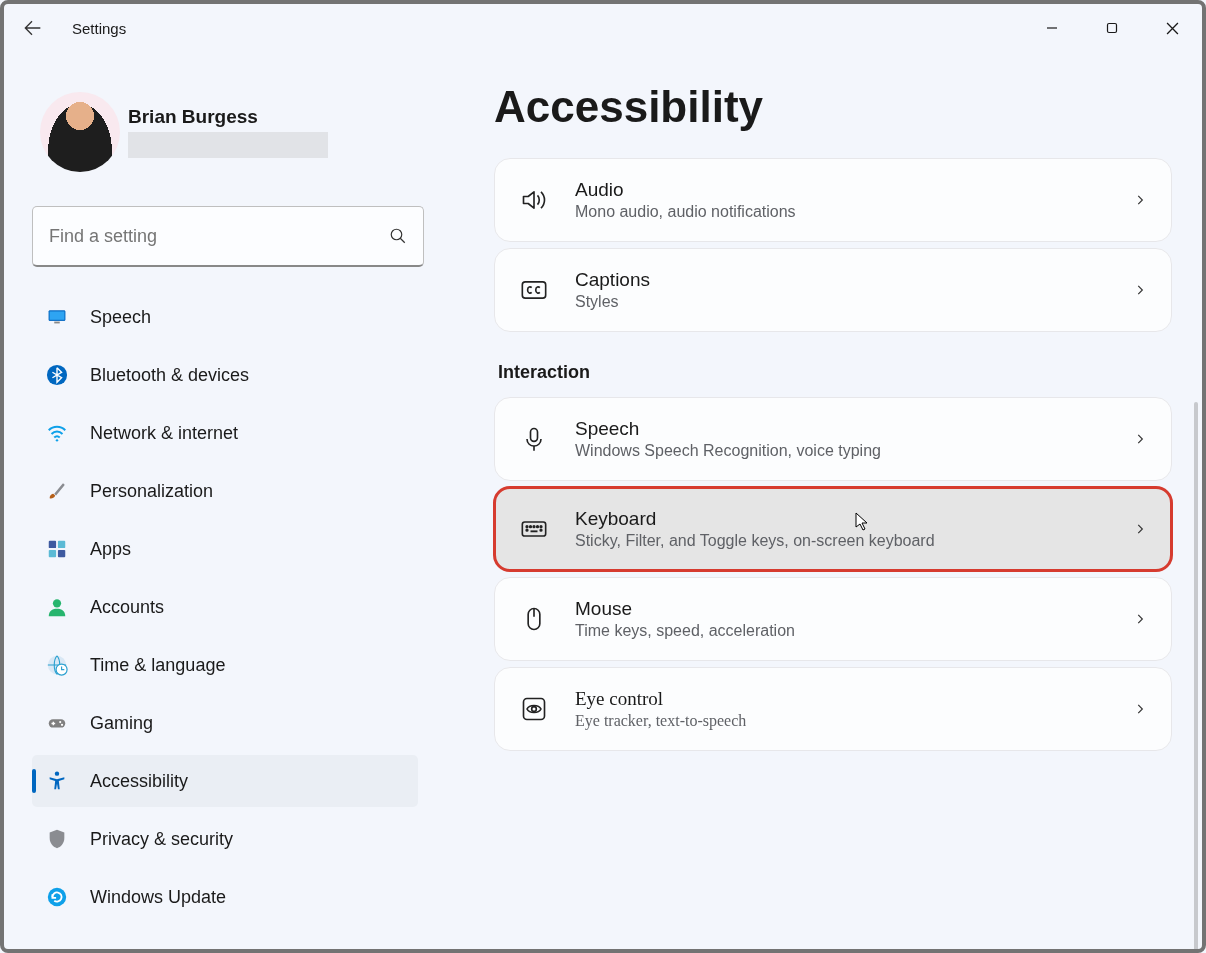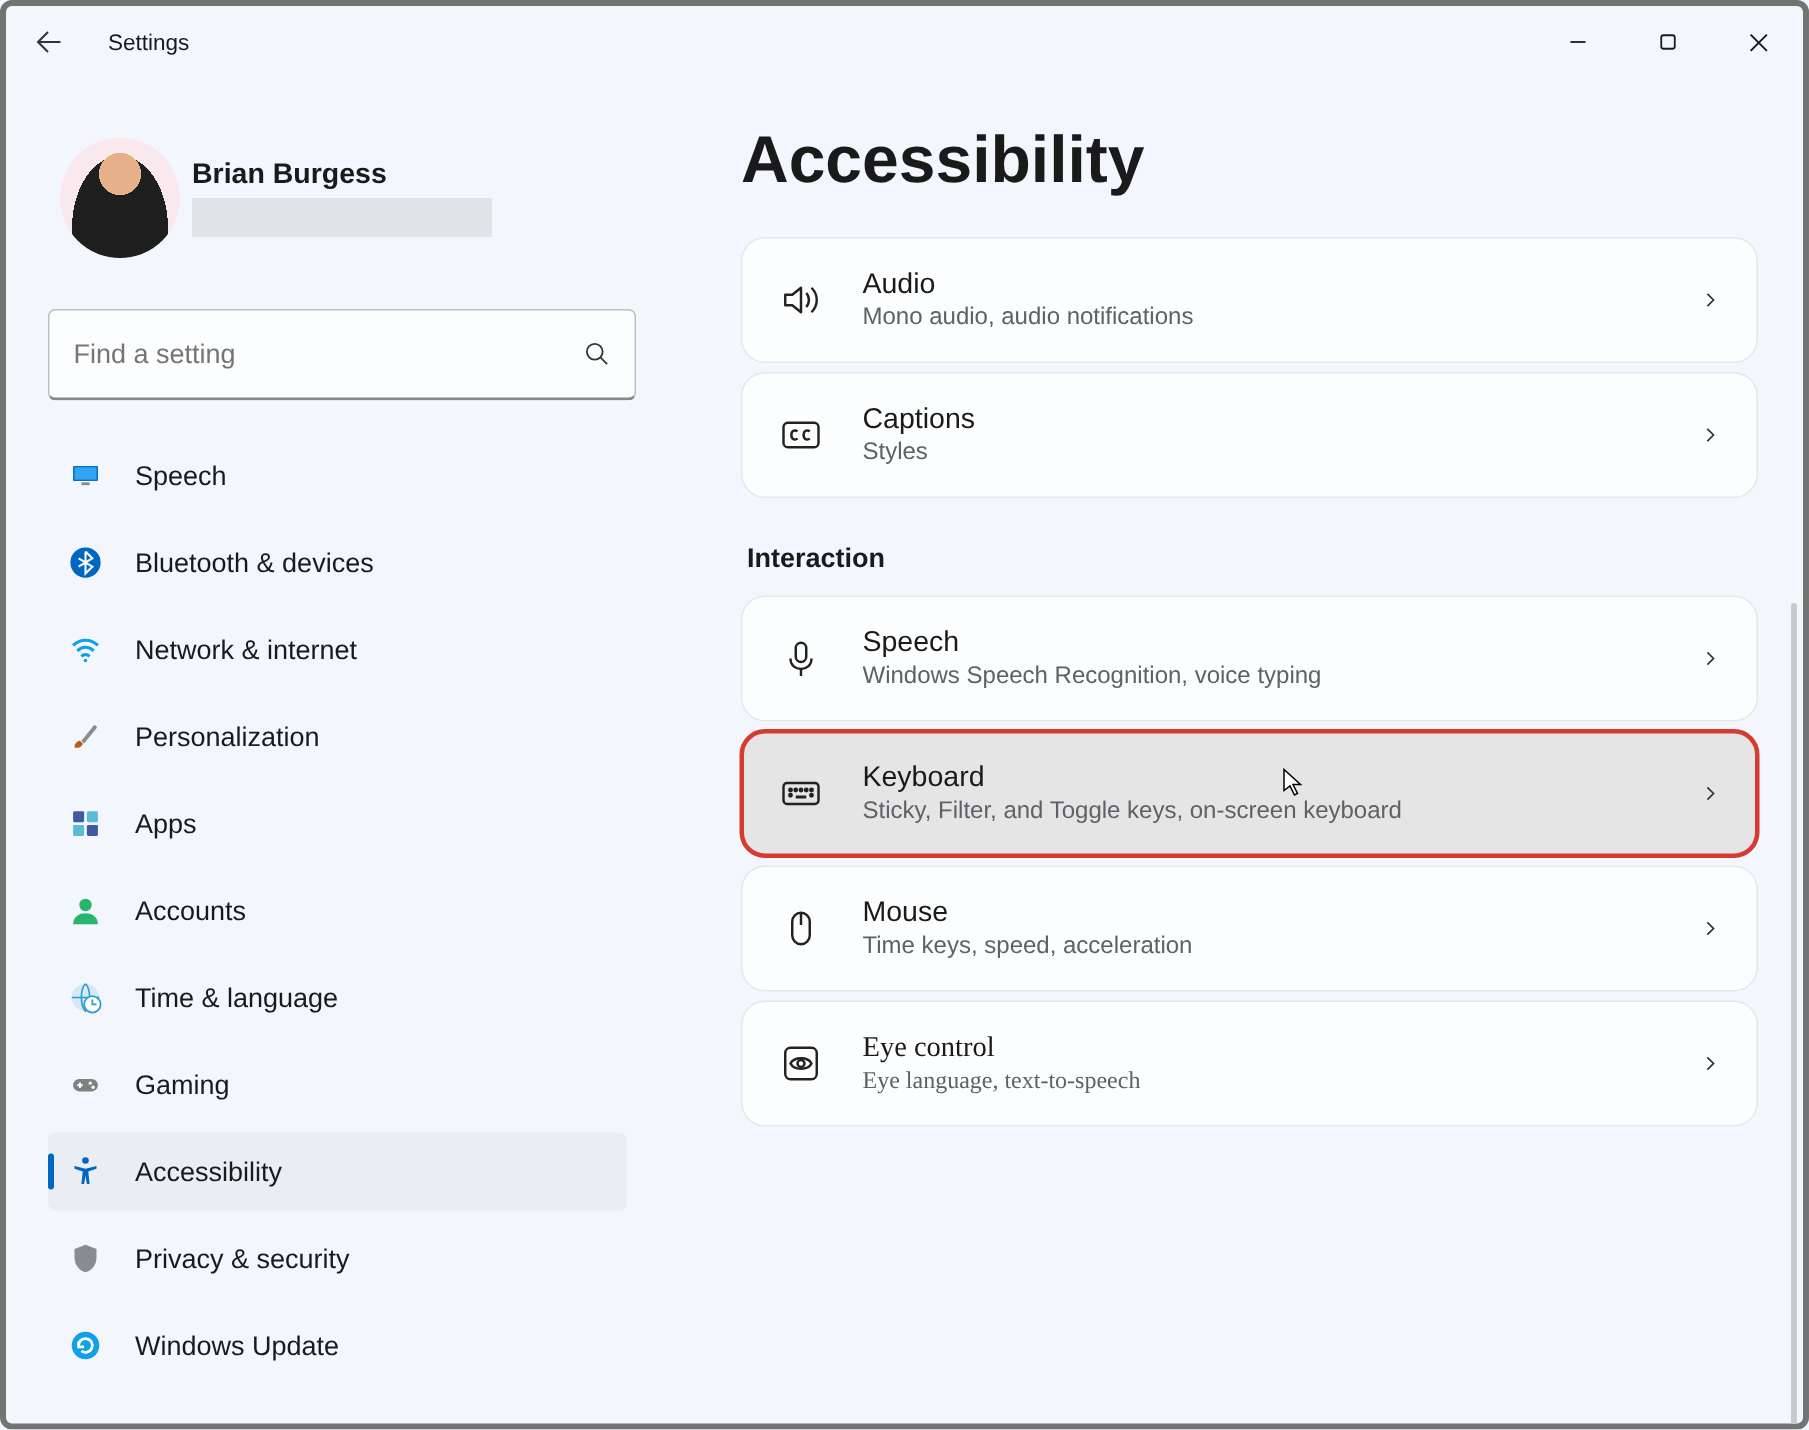--- a/index.html
+++ b/index.html
@@ -479,21 +479,21 @@
           <div class="card">
       <span class="card-icon">
               <svg width="28" height="28" viewBox="0 0 24 24" fill="none" stroke="#222" stroke-width="1.4">
                 <rect x="3" y="3" width="18" height="18" rx="3"></rect>
                 <path d="M6 12 C8 8 16 8 18 12 C16 16 8 16 6 12 Z"></path>
                 <circle cx="12" cy="12" r="2"></circle>
               </svg>
             </span>
       <span class="card-text" style="position:relative;font-family:Liberation Serif, serif;">
         <div class="card-title">Eye control</div>
-        <div class="card-sub">Eye language, text-to-speech</div>
+        <div class="card-sub">Eye tracker, text-to-speech</div>
 
       </span>
       <span class="chevron">
         <svg width="14" height="14" viewBox="0 0 24 24" fill="none" stroke="#333" stroke-width="2">
                 <path d="M9 5 L16 12 L9 19"></path>
               </svg>
       </span>
           </div>
         </div>
       <div class="main-scroll-indicator"></div>

